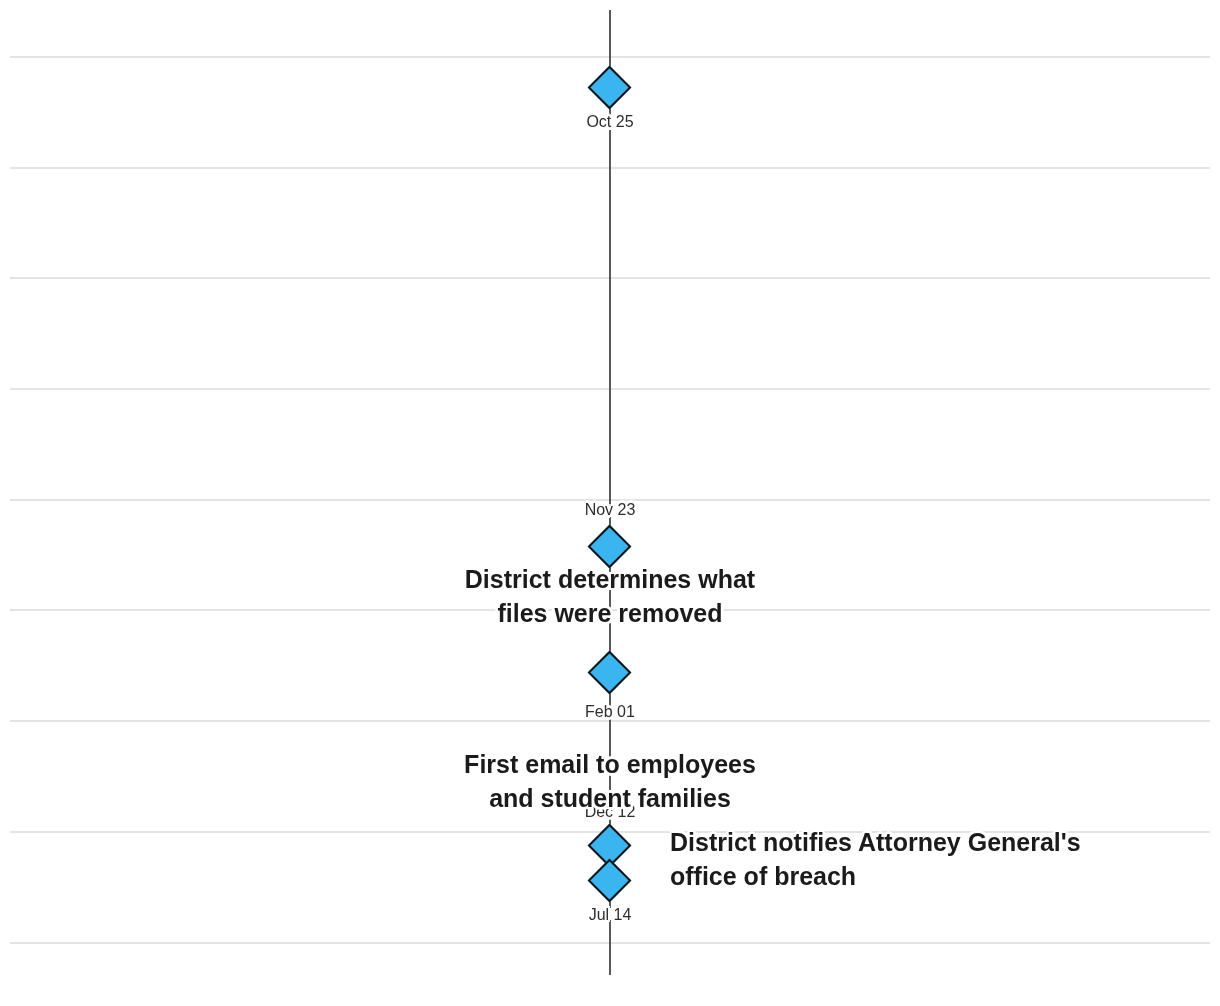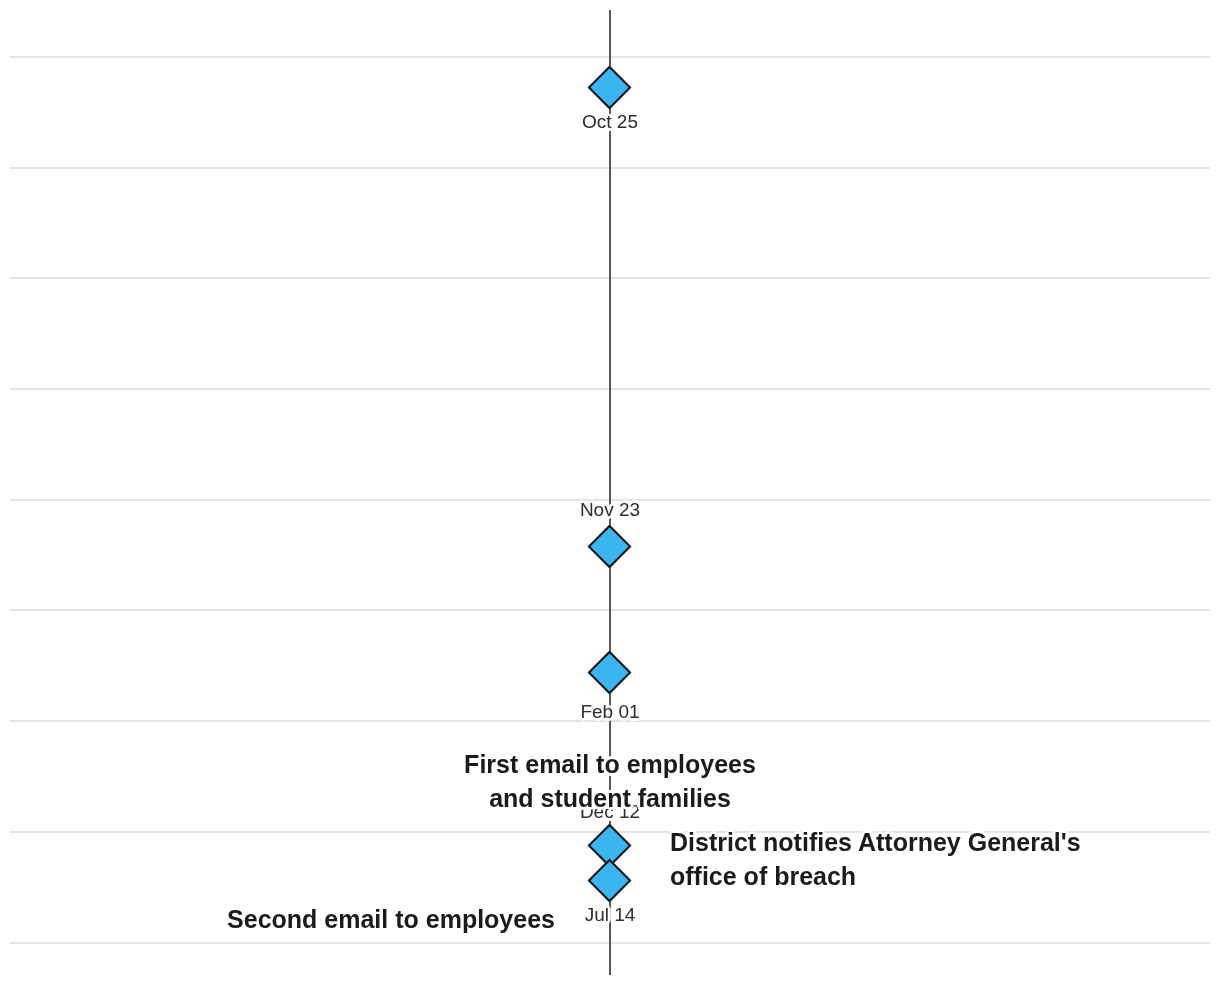--- a/index.html
+++ b/index.html
@@ -51,21 +51,21 @@
   .m3 { left: 594px; top: 657px; }
   .m4 { left: 594px; top: 830px; }
   .m5 { left: 594px; top: 865px; }
 
   
   .date-label {
     position: absolute;
     width: 160px;
     left: 530px;
     text-align: center;
-    font-size: 19px;
+    font-size: 16px;
     line-height: 28px;
     font-weight: 400;
     color: #2e2e2e;
     z-index: 4;
     text-shadow:
       -2px -2px 0 #fff, 2px -2px 0 #fff, -2px 2px 0 #fff, 2px 2px 0 #fff,
       0 -3px 0 #fff, 0 3px 0 #fff, -3px 0 0 #fff, 3px 0 0 #fff,
       0 -2px 0 #fff, 0 2px 0 #fff, -2px 0 0 #fff, 2px 0 0 #fff;
   }
   .d1 { top: 108px; }
@@ -115,17 +115,17 @@
   <div class="marker m3"></div>
   <div class="marker m4"></div>
   <div class="marker m5"></div>
 
   <div class="date-label d1">Oct 25</div>
   <div class="date-label d2">Nov 23</div>
   <div class="date-label d3">Feb 01</div>
   <div class="date-label d4">Dec 12</div>
   <div class="date-label d5">Jul 14</div>
 
+  <div class="event-label l2">District determines what files were removed</div>
   <div class="event-label l3">First email to employees and student families</div>
   <div class="event-label l4">District notifies Attorney General's office of breach</div>
-  <div class="event-label l5">Second email to employees</div>
 
 </div>
 
 </body></html>

